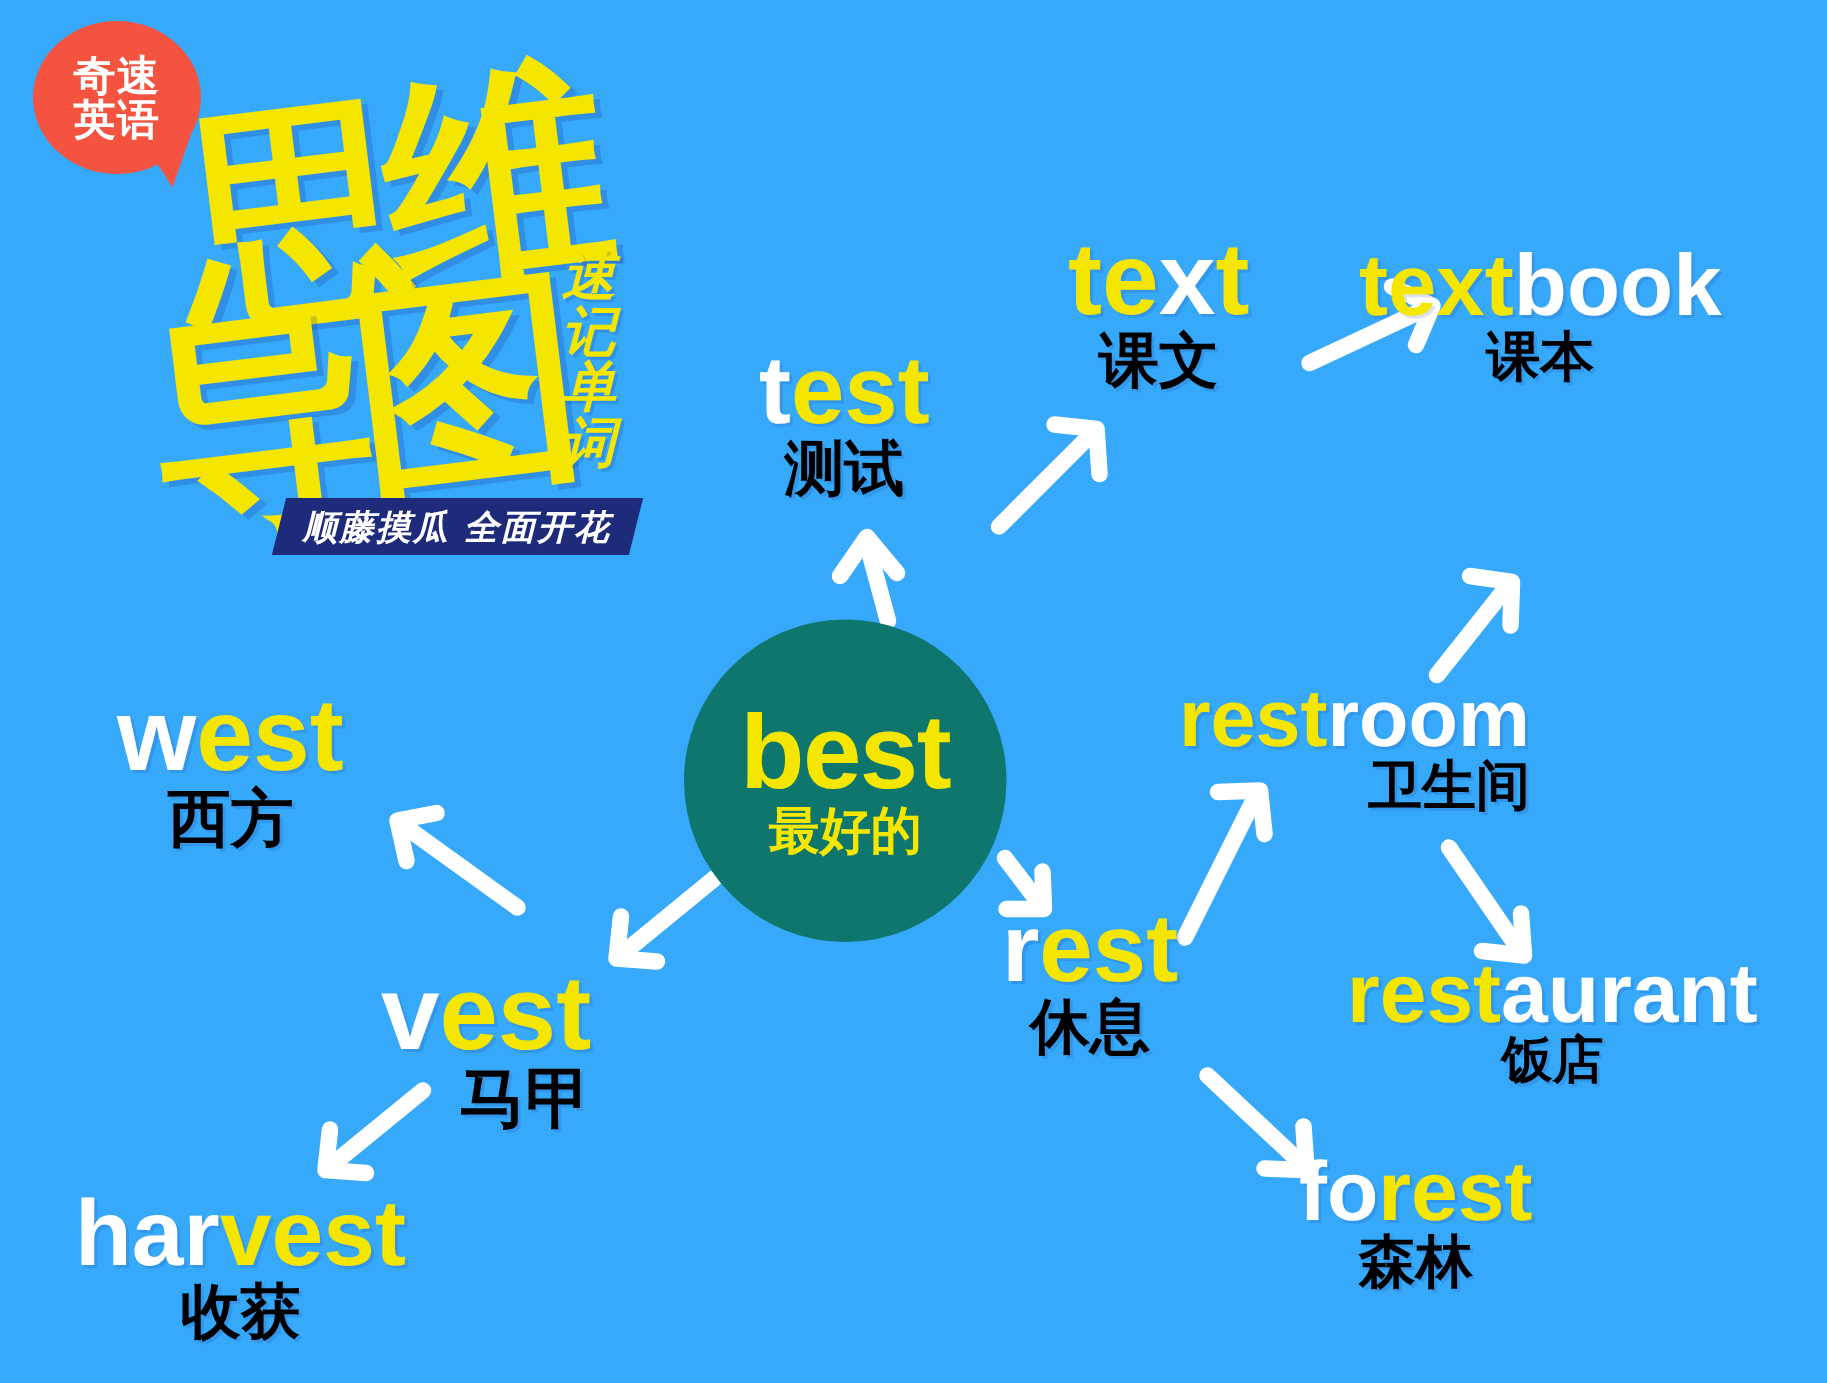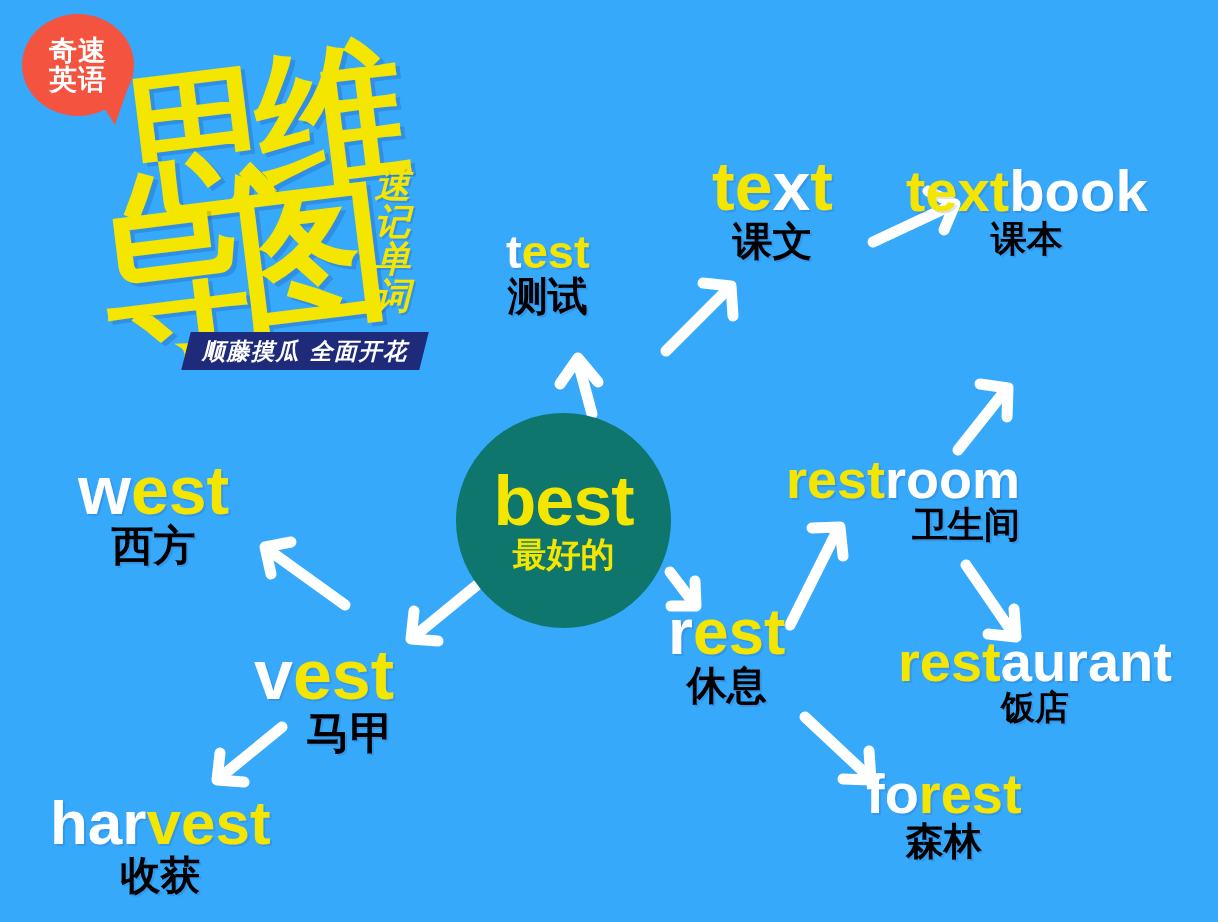--- a/index.html
+++ b/index.html
@@ -80,21 +80,21 @@
   .node .cn{
     display:block;color:#000000;font-weight:bold;line-height:1.05;
     font-family:"DejaVu Sans","Liberation Sans",sans-serif;
     text-shadow:2px 2px 0 rgba(25,40,140,.14);
   }
   .w{color:#ffffff;}
   .y{color:#f5e600;}
 
   
   #n-test      {left:506px; top:228px;}
-  #n-test .en  {font-size:47px;}
+  #n-test .en  {font-size:64px;}
   #n-test .cn  {font-size:40px;text-align:center;}
 
   #n-text      {left:712px; top:152px;}
   #n-text .en  {font-size:68px;}
   #n-text .cn  {font-size:40px;text-align:center;}
 
   #n-textbook      {left:906px; top:120px;margin-top:42px;}
   #n-textbook .en  {font-size:58px;}
   #n-textbook .cn  {font-size:36px;text-align:center;}
 

